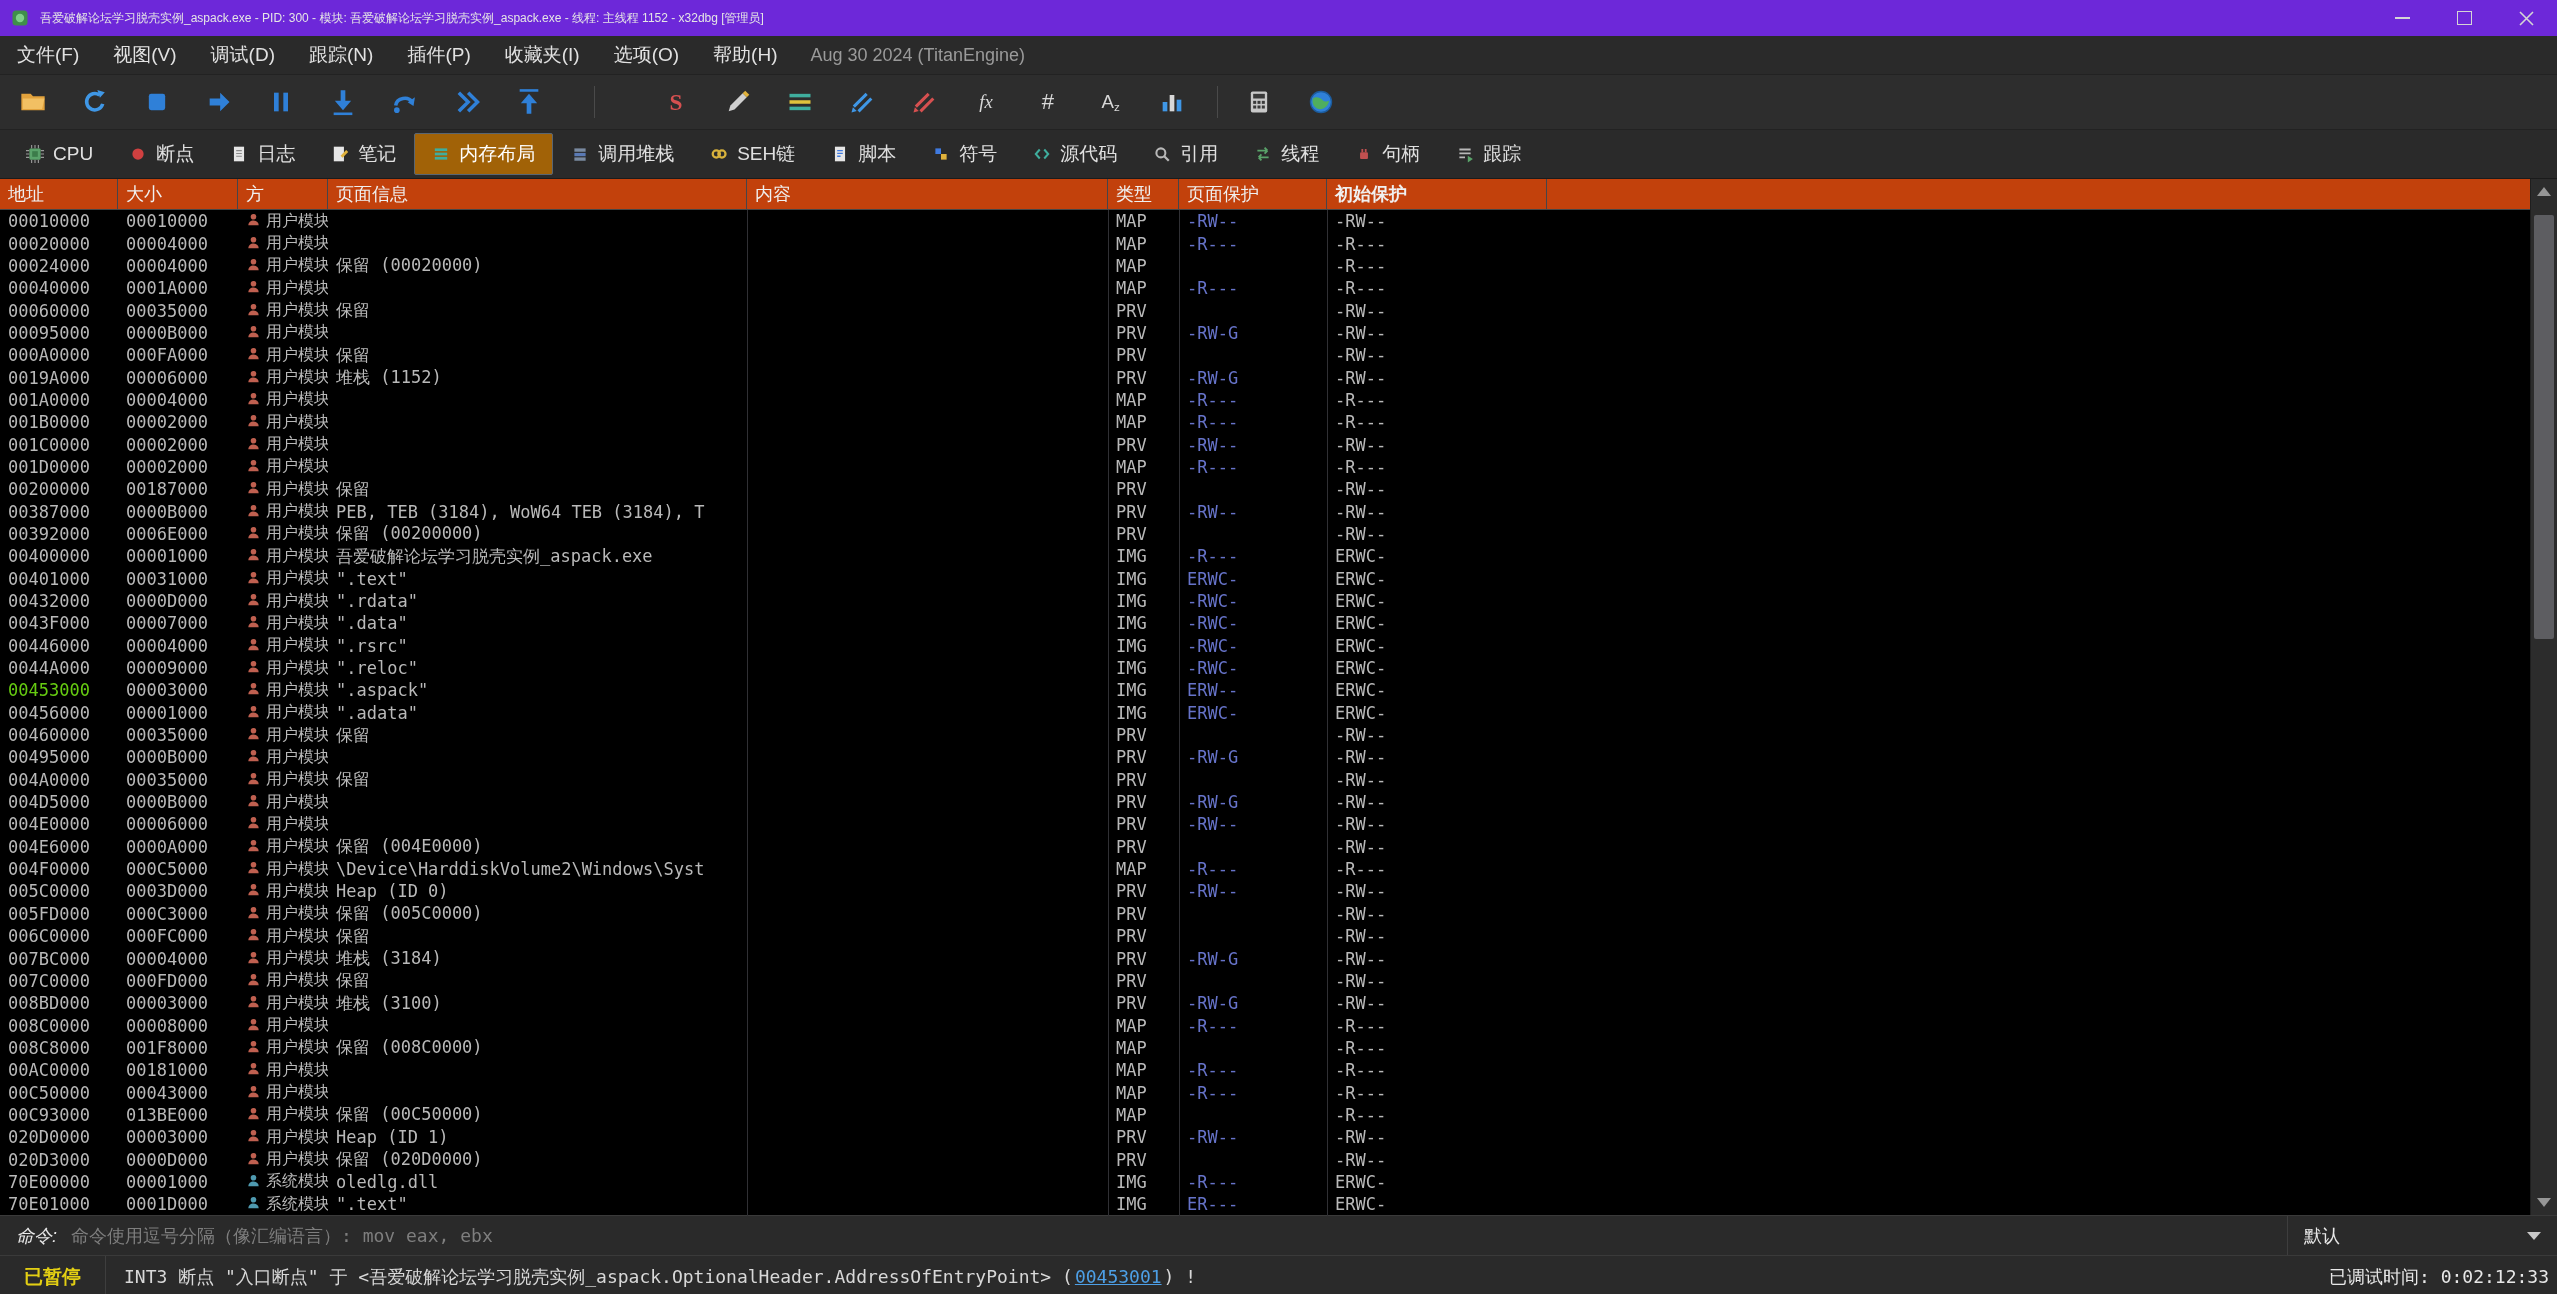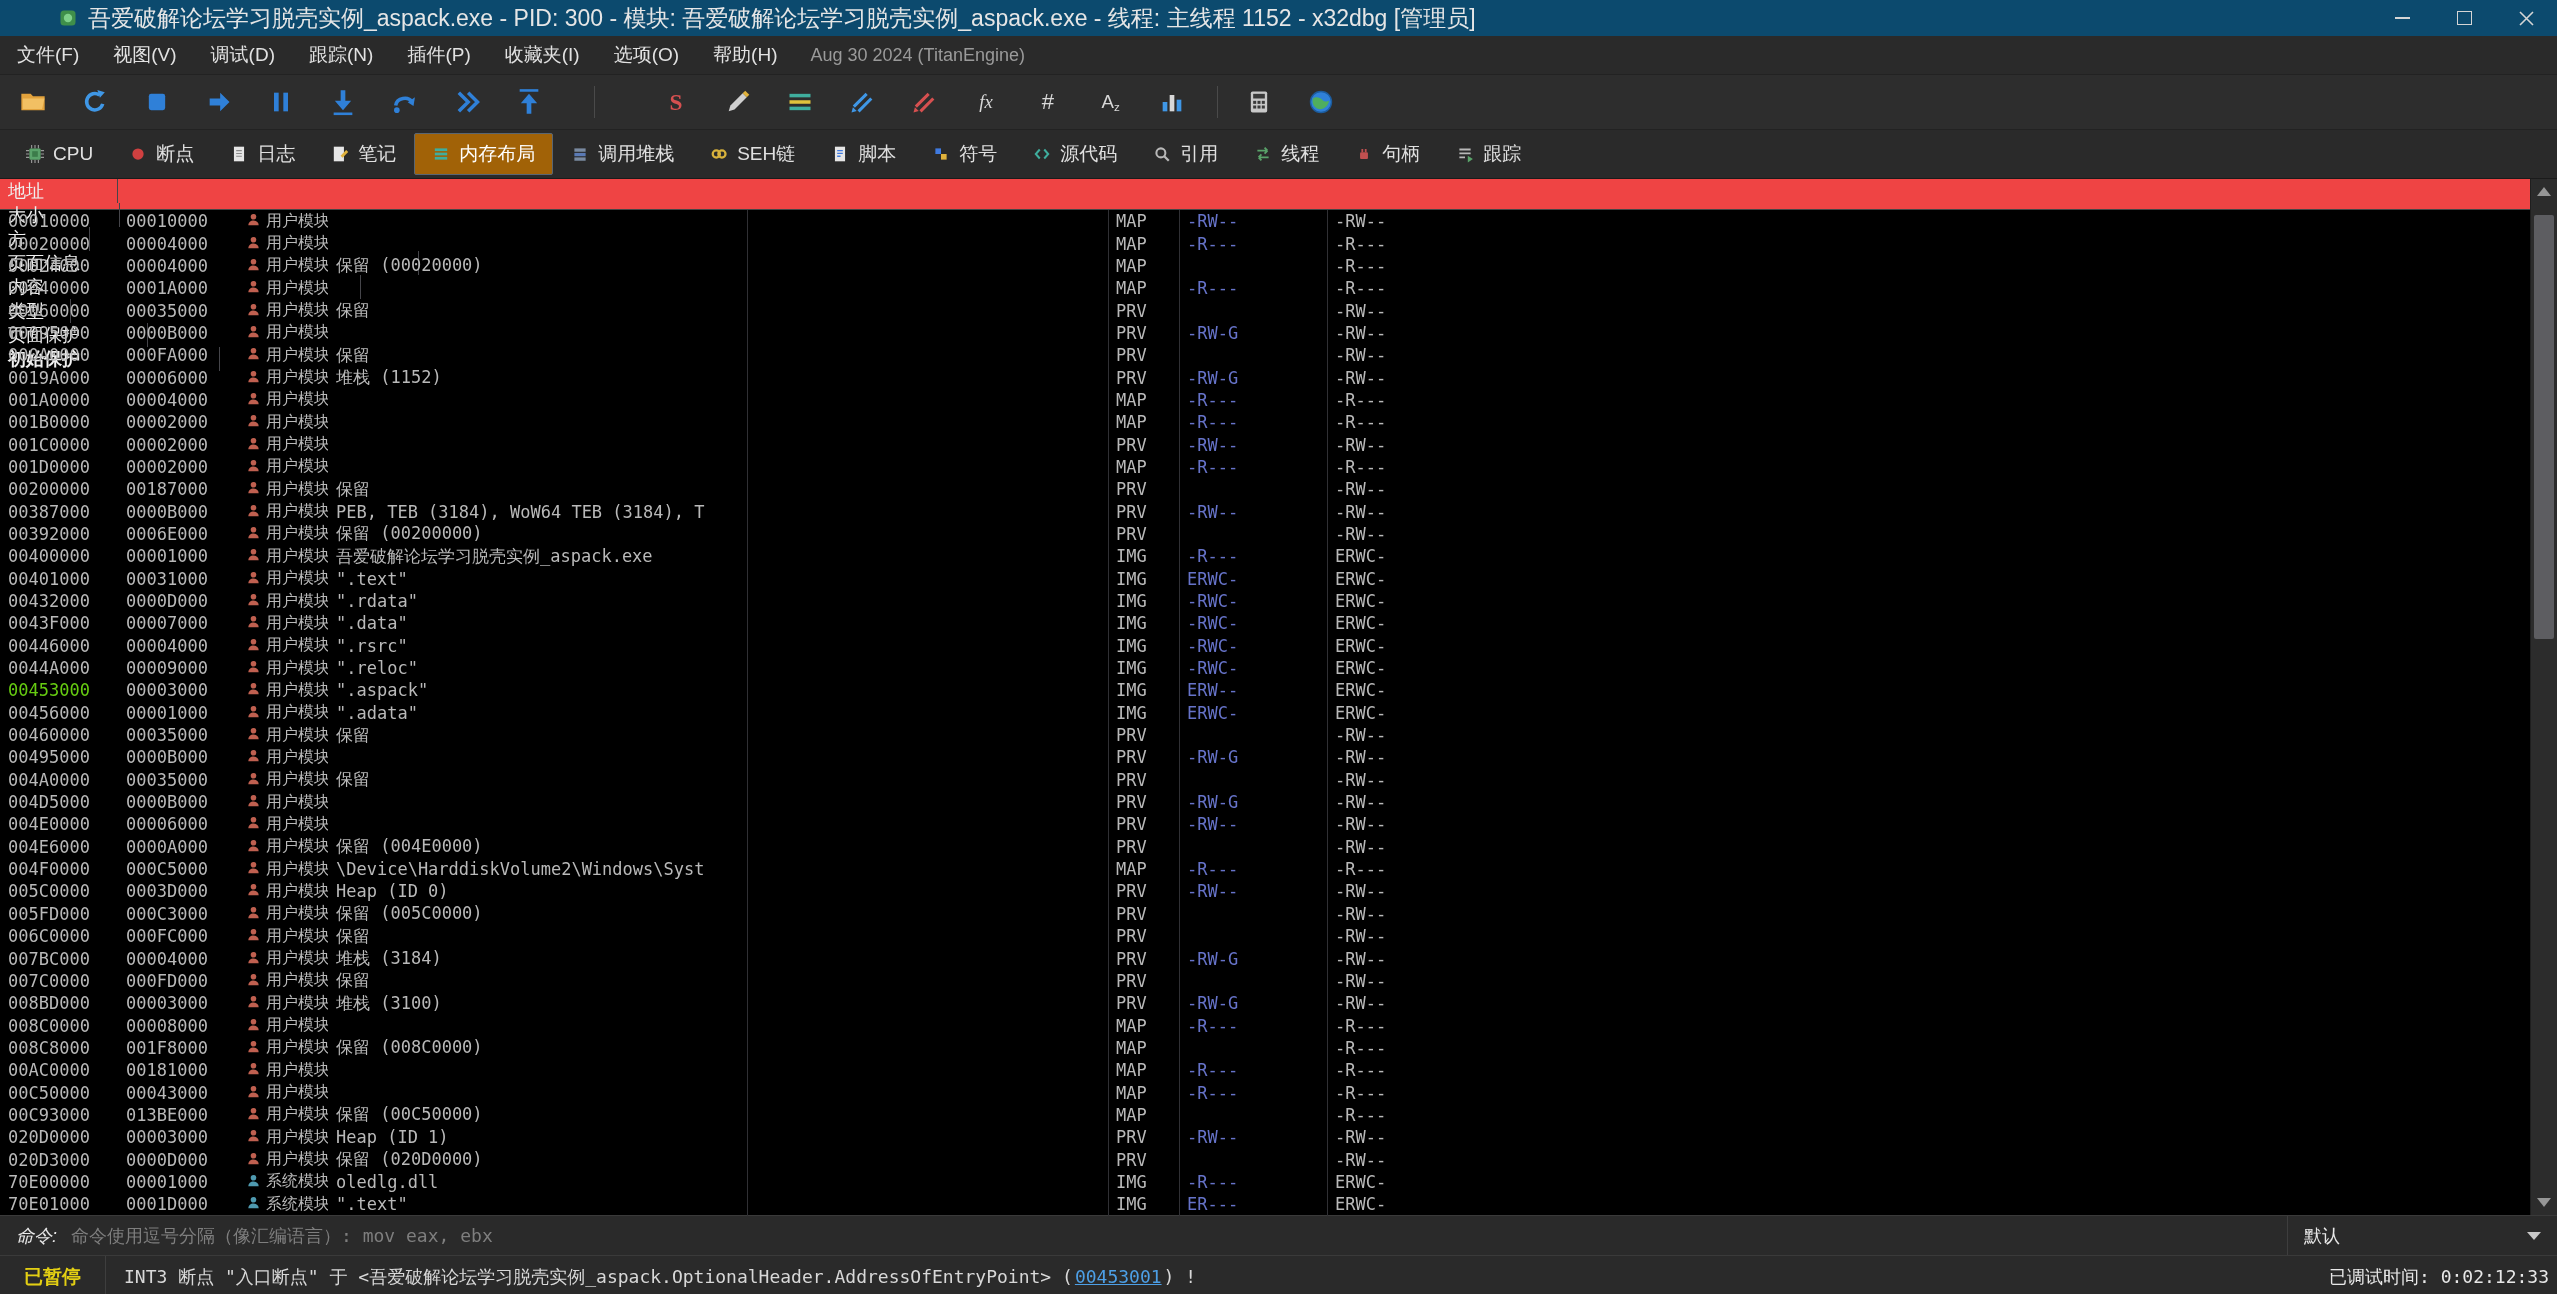--- a/index.html
+++ b/index.html
@@ -2,21 +2,21 @@
 <html><head>
 <meta charset="utf-8">
 <style>
   html,body{margin:0;padding:0;}
   body{
     width:2557px;height:1294px;overflow:hidden;position:relative;
     background:#000;font-family:"Liberation Sans", sans-serif;
     -webkit-font-smoothing:antialiased;
   }
   
-  #titlebar{height:36px;background:#0c4a6e;display:flex;align-items:center;color:#e6e6e6;font-size:23px;padding-left:48px;}
+  #titlebar{height:36px;background:#6d28d9;display:flex;align-items:center;color:#e6e6e6;font-size:12px;}
   #titlebar .appicon{margin:0 10px 0 10px;display:flex;}
   #titlebar .title{flex:1;white-space:nowrap;overflow:hidden;}
   .wc{width:62px;height:36px;display:flex;align-items:center;justify-content:center;}
   .wc .min{width:15px;height:2px;background:#d5d5d5;}
   .wc .max{width:13px;height:12px;border:1.5px solid #d5d5d5;}
   .wc svg{display:block;}
   
   #menubar{height:38px;background:#2a2a2a;display:flex;align-items:center;color:#e2e2e2;font-size:19px;border-bottom:1px solid #222;}
   .menu-item{padding:0 17px;height:100%;display:flex;align-items:center;}
   .build-info{color:#9a9a9a;margin-left:16px;font-size:18px;}
@@ -27,21 +27,21 @@
   .ticon{display:flex;}
   .tsep{width:1px;height:32px;background:#4a4a4a;margin:0 58px 0 26px;}
   .tsep.small{margin:0 18px 0 6px;}
   
   #tabbar{height:48px;background:#2a2a2a;display:flex;align-items:center;padding-left:8px;border-bottom:1px solid #1b1b1b;}
   .tab{height:40px;display:flex;align-items:center;gap:9px;padding:0 17px;font-size:19px;color:#e0e0e0;border:1px solid transparent;border-radius:2px;}
   .tab.active{background:#a16207;border:1px solid #5a6672;color:#fff;}
   .tabicon{display:flex;}
   
   #table{position:relative;height:1036px;background:#000;}
-  #thead{height:30px;background:#ef4444;display:flex;font-size:18px;color:#f0f0f0;border-bottom:1px solid #464646;flex-direction:column;}
+  #thead{height:30px;background:#c2410c;display:flex;font-size:18px;color:#f0f0f0;border-bottom:1px solid #464646;}
   .th{display:flex;align-items:center;padding-left:8px;box-sizing:border-box;border-right:1px solid #45454a;white-space:nowrap;overflow:hidden;flex-shrink:0;}
   .th-fill{flex:1;border-right:none;}
   #tbody{height:1006px;overflow:hidden;position:relative;}
   .tr{height:22.35px;display:flex;align-items:center;font-family:"DejaVu Sans Mono", monospace;font-size:17px;color:#b9b9b9;white-space:nowrap;}
   .td{box-sizing:border-box;padding-left:8px;height:100%;display:flex;align-items:center;overflow:hidden;flex-shrink:0;white-space:nowrap;}
   .c-addr{width:118px;}
   .c-size{width:120px;}
   .c-party{width:90px;gap:5px;}
   .c-party .plabel{overflow:hidden;white-space:nowrap;font-size:16px;}
   .c-info{width:419px;}

